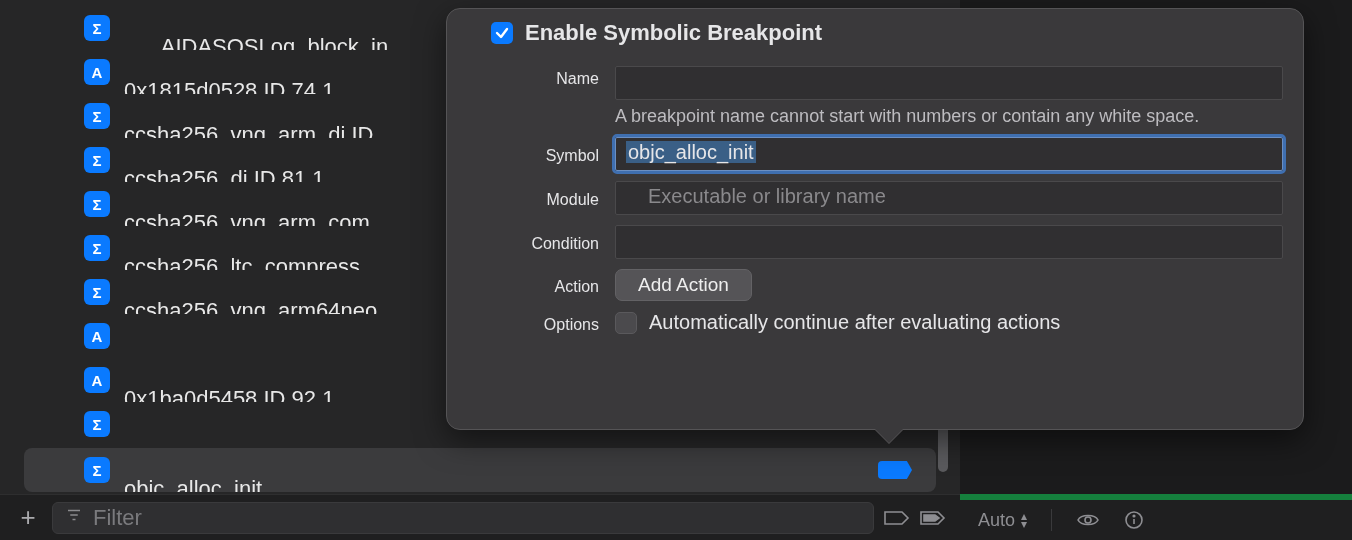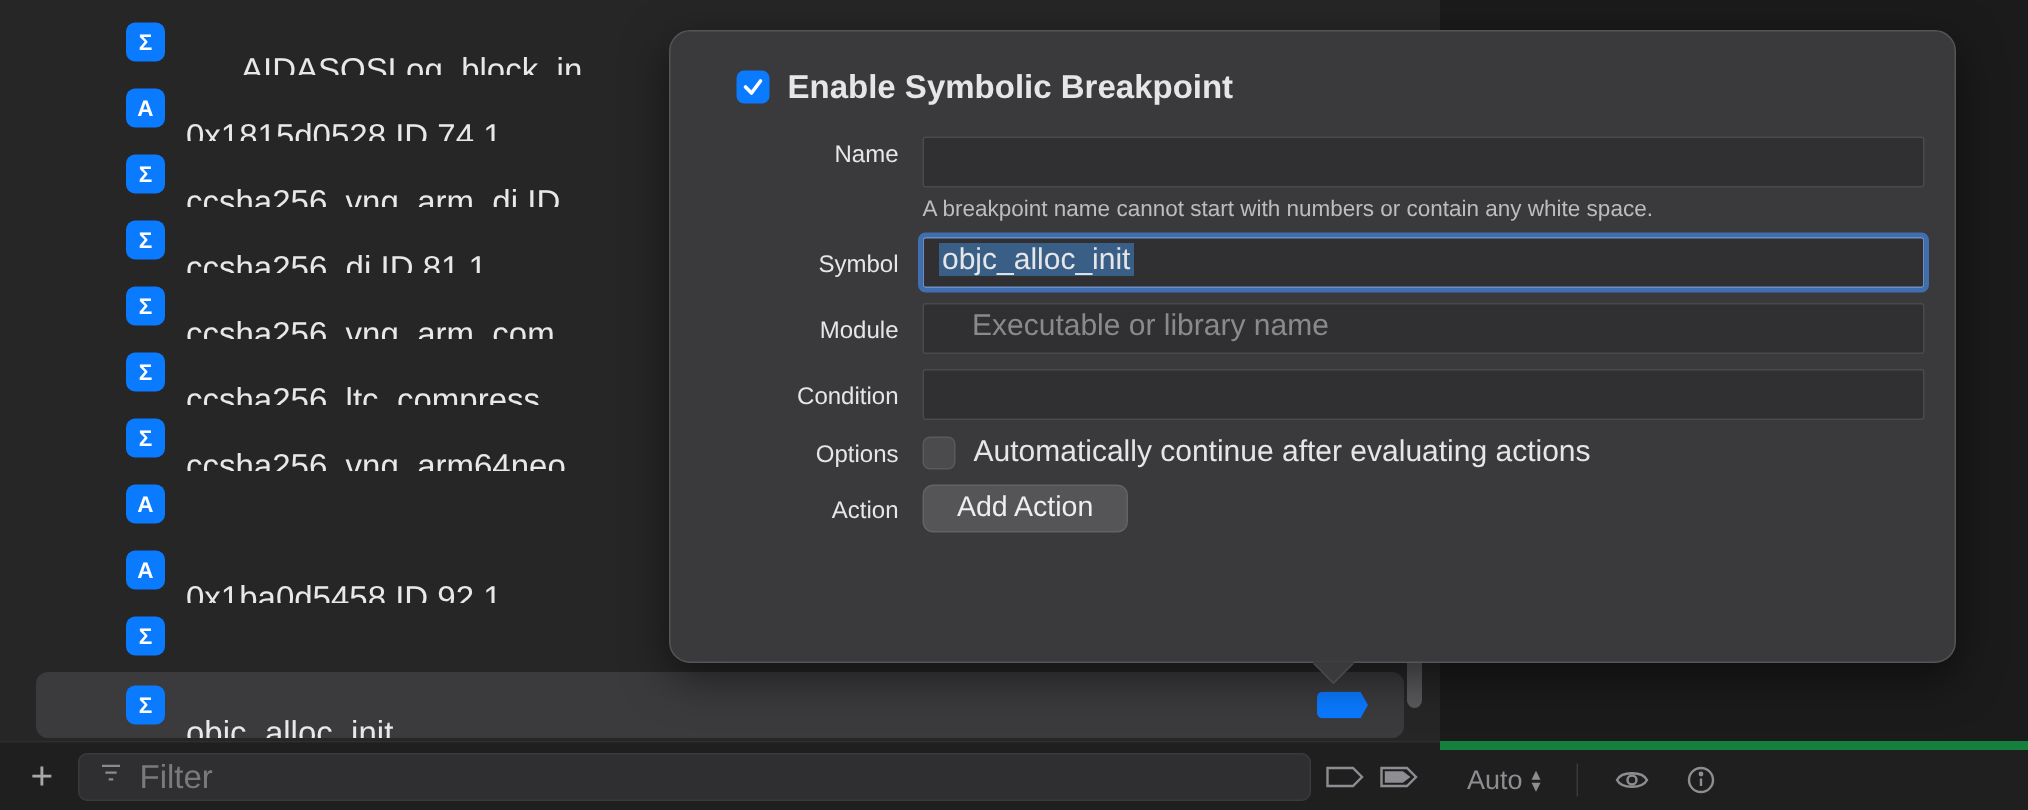--- a/index.html
+++ b/index.html
@@ -127,27 +127,27 @@
     position:absolute;
     right:12px; top:420px;
     width:10px; height:52px;
     background:#5a5a5d;
     border-radius:5px;
   }
 
   
   .popover {
     position: absolute;
-    left: 446px; top: 20px;
+    left: 446px; top: 8px;
     width: 858px; height: 422px;
     background: #3a393b;
     border: 1px solid #555456;
     border-radius: 14px;
     box-shadow: 0 10px 30px rgba(0,0,0,0.5);
-    padding: 24px 20px 18px 20px;
+    padding: 11px 20px 18px 20px;
     color: #e6e6e8;
     font-size: 20px;
   }
   .popover::after {
     content:"";
     position:absolute;
     bottom:-14px; left: 428px;
     width:0;height:0;
     border-left:14px solid transparent;
     border-right:14px solid transparent;
@@ -197,21 +197,21 @@
     border-color:#6b8fc2;
   }
   .text-field .seltext {
     background:#3a5f86;
     padding:0 2px;
   }
   .placeholder { color:#8a898c;margin-left:22px; }
   .note {
     margin-top:6px;
     color:#bdbcc0;
-    font-size:15px;
+    font-size:18px;
   }
   .ignore-body {
     display:flex; align-items:center; gap:10px;
   }
   .stepper-field {
     display:flex; align-items:center;
     gap:4px;
   }
   .stepper-input {
     width:52px; height:32px;
@@ -403,26 +403,26 @@
 
   <div class="form-row">
     <div class="row-label">Condition</div>
     <div class="row-body">
       <div class="text-field"><span></span></div>
     </div>
   </div>
 
 
   <div class="form-row">
+    <div class="row-label">Action</div>
+    <div class="row-body">
+      <div class="mac-button">Add Action</div>
+    </div>
+  </div>
+
+  <div class="form-row">
     <div class="row-label">Options</div>
     <div class="row-body opt-body">
       <div class="empty-checkbox"></div>
       <span>Automatically continue after evaluating actions</span>
     </div>
   </div>
-
-  <div class="form-row">
-    <div class="row-label">Action</div>
-    <div class="row-body">
-      <div class="mac-button">Add Action</div>
-    </div>
-  </div>
 </div>
 
 </body></html>

